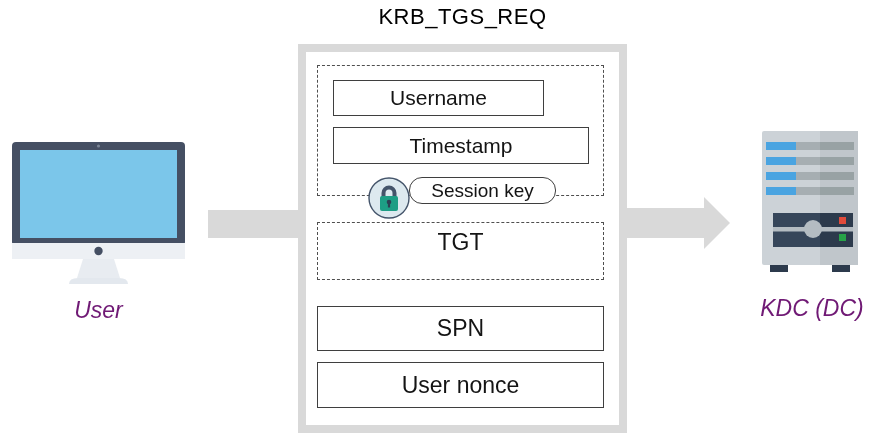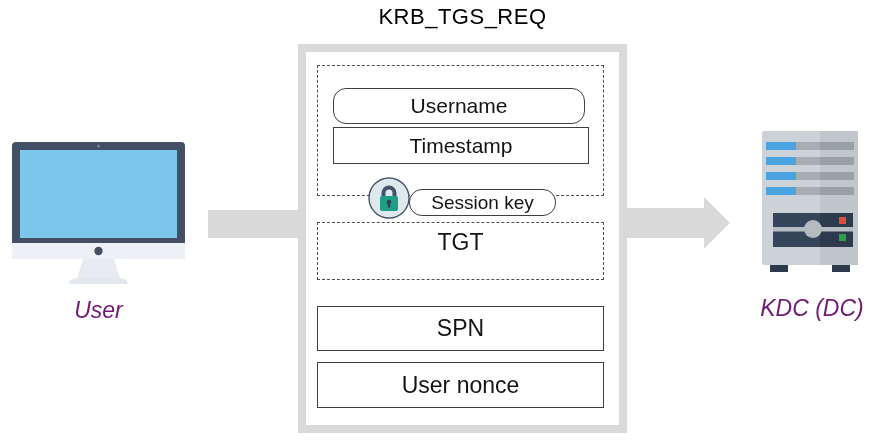--- a/index.html
+++ b/index.html
@@ -85,33 +85,33 @@
     </g>
     <rect x="8" y="134" width="18" height="7" fill="#2c3a4c"></rect>
     <rect x="70" y="134" width="18" height="7" fill="#2c3a4c"></rect>
   </svg>
   <div class="node-label label-kdc">KDC (DC)</div>
 
   <div class="packet">
     <div class="packet-inner">
 
       <div class="dashed-box" style="left:11px;top:13px;width:287px;height:131px;"></div>
-      <div class="solid-box fs-field" style="left:27px;top:36px;width:252px;height:36px;border-radius:13px;">
+      <div class="solid-box fs-field" style="left:27px;top:28px;width:211px;height:36px;">
         <span>Username</span>
       </div>
       <div class="solid-box fs-field" style="left:27px;top:75px;width:256px;height:37px;justify-content:center;">
         <span>Timestamp</span>
       </div>
 
       <div class="dashed-box" style="left:11px;top:170px;width:287px;height:58px;">
         <div class="tgt-label">TGT</div>
       </div>
 
       <div class="badge" style="left:62px;top:125px;width:190px;height:42px;">
-        <div class="key-label" style="left:41px;top:12px;width:147px;height:27px;border-radius:13px;">
+        <div class="key-label" style="left:41px;top:0;width:147px;height:27px;border-radius:13px;">
           <span>Session key</span>
         </div>
         <svg width="42" height="42" viewBox="0 0 42 42" style="position:absolute;left:0;top:0;">
           <circle cx="21" cy="21" r="20" fill="#dde9ef" stroke="#44546a" stroke-width="1.4"></circle>
           <path d="M15.5,21 v-5 a5.5,5.5 0 0 1 11,0 v5" fill="none" stroke="#44546a" stroke-width="4"></path>
           <rect x="12" y="19" width="18" height="15" rx="2" fill="#1d9e85"></rect>
           <circle cx="21" cy="25" r="2.3" fill="#2c4054"></circle>
           <rect x="19.9" y="25" width="2.2" height="5.5" fill="#2c4054"></rect>
         </svg>
       </div>

